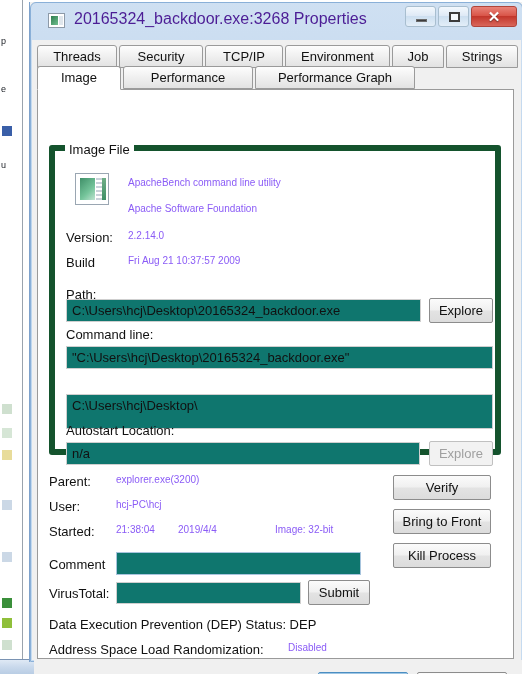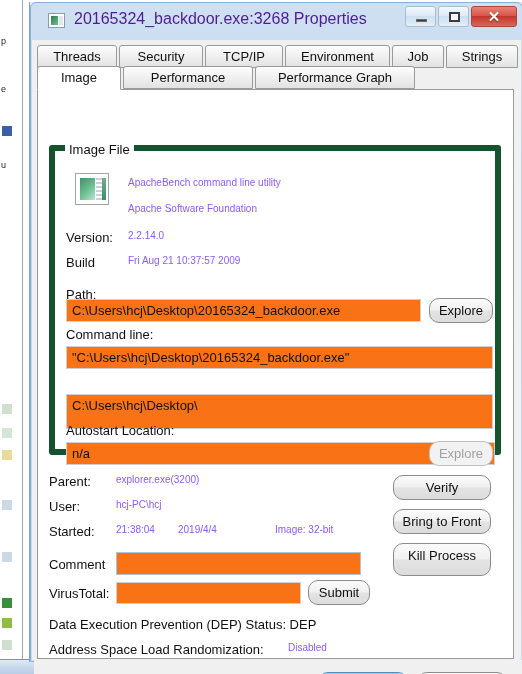--- a/index.html
+++ b/index.html
@@ -182,36 +182,36 @@
   .file-icon .c {
     position: absolute; left: 26px; top: 4px; width: 4px; height: 22px;
     background: linear-gradient(to bottom, #6fae86, #3f8f68);
   }
 
   .lbl { position: absolute; font-size: 13px; color: #111111; white-space: nowrap; }
   .val { position: absolute; font-size: 10px; color: #8b5cf6; white-space: nowrap; }
 
   .txtbox {
     position: absolute;
-    background: #f97316;
+    background: #0f766e;
     border: 1px solid #cfcfcf;
     box-sizing: border-box;
     font-size: 13px; color: #111111;
     padding: 2px 5px;
     line-height: 18px;
     white-space: nowrap; overflow: hidden;
     font-family: "Liberation Sans", sans-serif;
   }
   .txtbox.focusish { border-color: #a7c4dd; }
 
   .btn {
     position: absolute;
     background: linear-gradient(to bottom, #fbfbfb 0%, #f0f0f0 48%, #e3e3e3 52%, #dcdcdc 100%);
     border: 1px solid #8c8c8c;
-    border-radius: 10px;
+    border-radius: 2px;
     font-size: 13px; color: #111111;
     text-align: center;
     box-sizing: border-box;
     white-space: nowrap;
     font-family: "Liberation Sans", sans-serif;
     cursor: default;
   }
   .btn.disabled { color: #a0a0a0; border-color: #c0c0c0; background: #f2f2f2; }
   .btn.default {
     border: 1px solid #4b8ec2;
@@ -313,21 +313,21 @@
         <div class="lbl" style="left:11px; top:129px;margin-top:7px;">Path:</div>
         <div class="txtbox" style="left:11px; top:148px; width:355px; height:23px;">C:\Users\hcj\Desktop\20165324_backdoor.exe</div>
         <div class="btn" style="left:374px; top:147px; width:64px; height:25px; line-height:23px;">Explore</div>
 
         <div class="lbl" style="left:11px; top:176px;">Command line:</div>
         <div class="txtbox" style="left:11px; top:195px; width:427px; height:23px;">"C:\Users\hcj\Desktop\20165324_backdoor.exe"</div>
 
         <div class="txtbox" style="left:11px; top:243px; width:427px; height:35px;">C:\Users\hcj\Desktop\</div>
 
         <div class="lbl" style="left:11px; top:272px;">Autostart Location:</div>
-        <div class="txtbox" style="left:11px; top:291px; width:429px; height:23px;">n/a</div>
+        <div class="txtbox" style="left:11px; top:291px; width:354px; height:23px;">n/a</div>
         <div class="btn disabled" style="left:374px; top:290px; width:64px; height:25px; line-height:23px;">Explore</div>
       </div>
 
       <div class="lbl" style="left:11px; top:384px;">Parent:</div>
       <div class="val" style="left:78px; top:384px;">explorer.exe(3200)</div>
 
       <div class="lbl" style="left:11px; top:409px;">User:</div>
       <div class="val" style="left:78px; top:409px;text-align:center;">hcj-PC\hcj</div>
 
       <div class="lbl" style="left:11px; top:434px;">Started:</div>
@@ -341,20 +341,20 @@
       <div class="lbl" style="left:11px; top:496px;">VirusTotal:</div>
       <div class="txtbox" style="left:78px; top:492px; width:185px; height:22px;"></div>
       <div class="btn" style="left:270px; top:490px; width:62px; height:25px; line-height:23px;">Submit</div>
 
       <div class="lbl" style="left:11px; top:527px;">Data Execution Prevention (DEP) Status: DEP</div>
       <div class="lbl" style="left:11px; top:552px;">Address Space Load Randomization:</div>
       <div class="val" style="left:250px; top:552px;">Disabled</div>
 
       <div class="btn" style="left:355px; top:385px; width:98px; height:25px; line-height:23px;">Verify</div>
       <div class="btn" style="left:355px; top:419px; width:98px; height:25px; line-height:23px;">Bring to Front</div>
-      <div class="btn" style="left:355px; top:453px; width:98px; height:33px; line-height:23px;">Kill Process</div>
+      <div class="btn" style="left:355px; top:453px; width:98px; height:25px; line-height:23px;">Kill Process</div>
     </div>
 
     <div class="footer-sep"></div>
     <div class="btn default" style="left:286px; top:632px; width:90px; height:27px; line-height:25px;">OK</div>
     <div class="btn" style="left:385px; top:632px; width:90px; height:27px; line-height:25px;">Cancel</div>
   </div>
 </div>
 
 </body></html>

